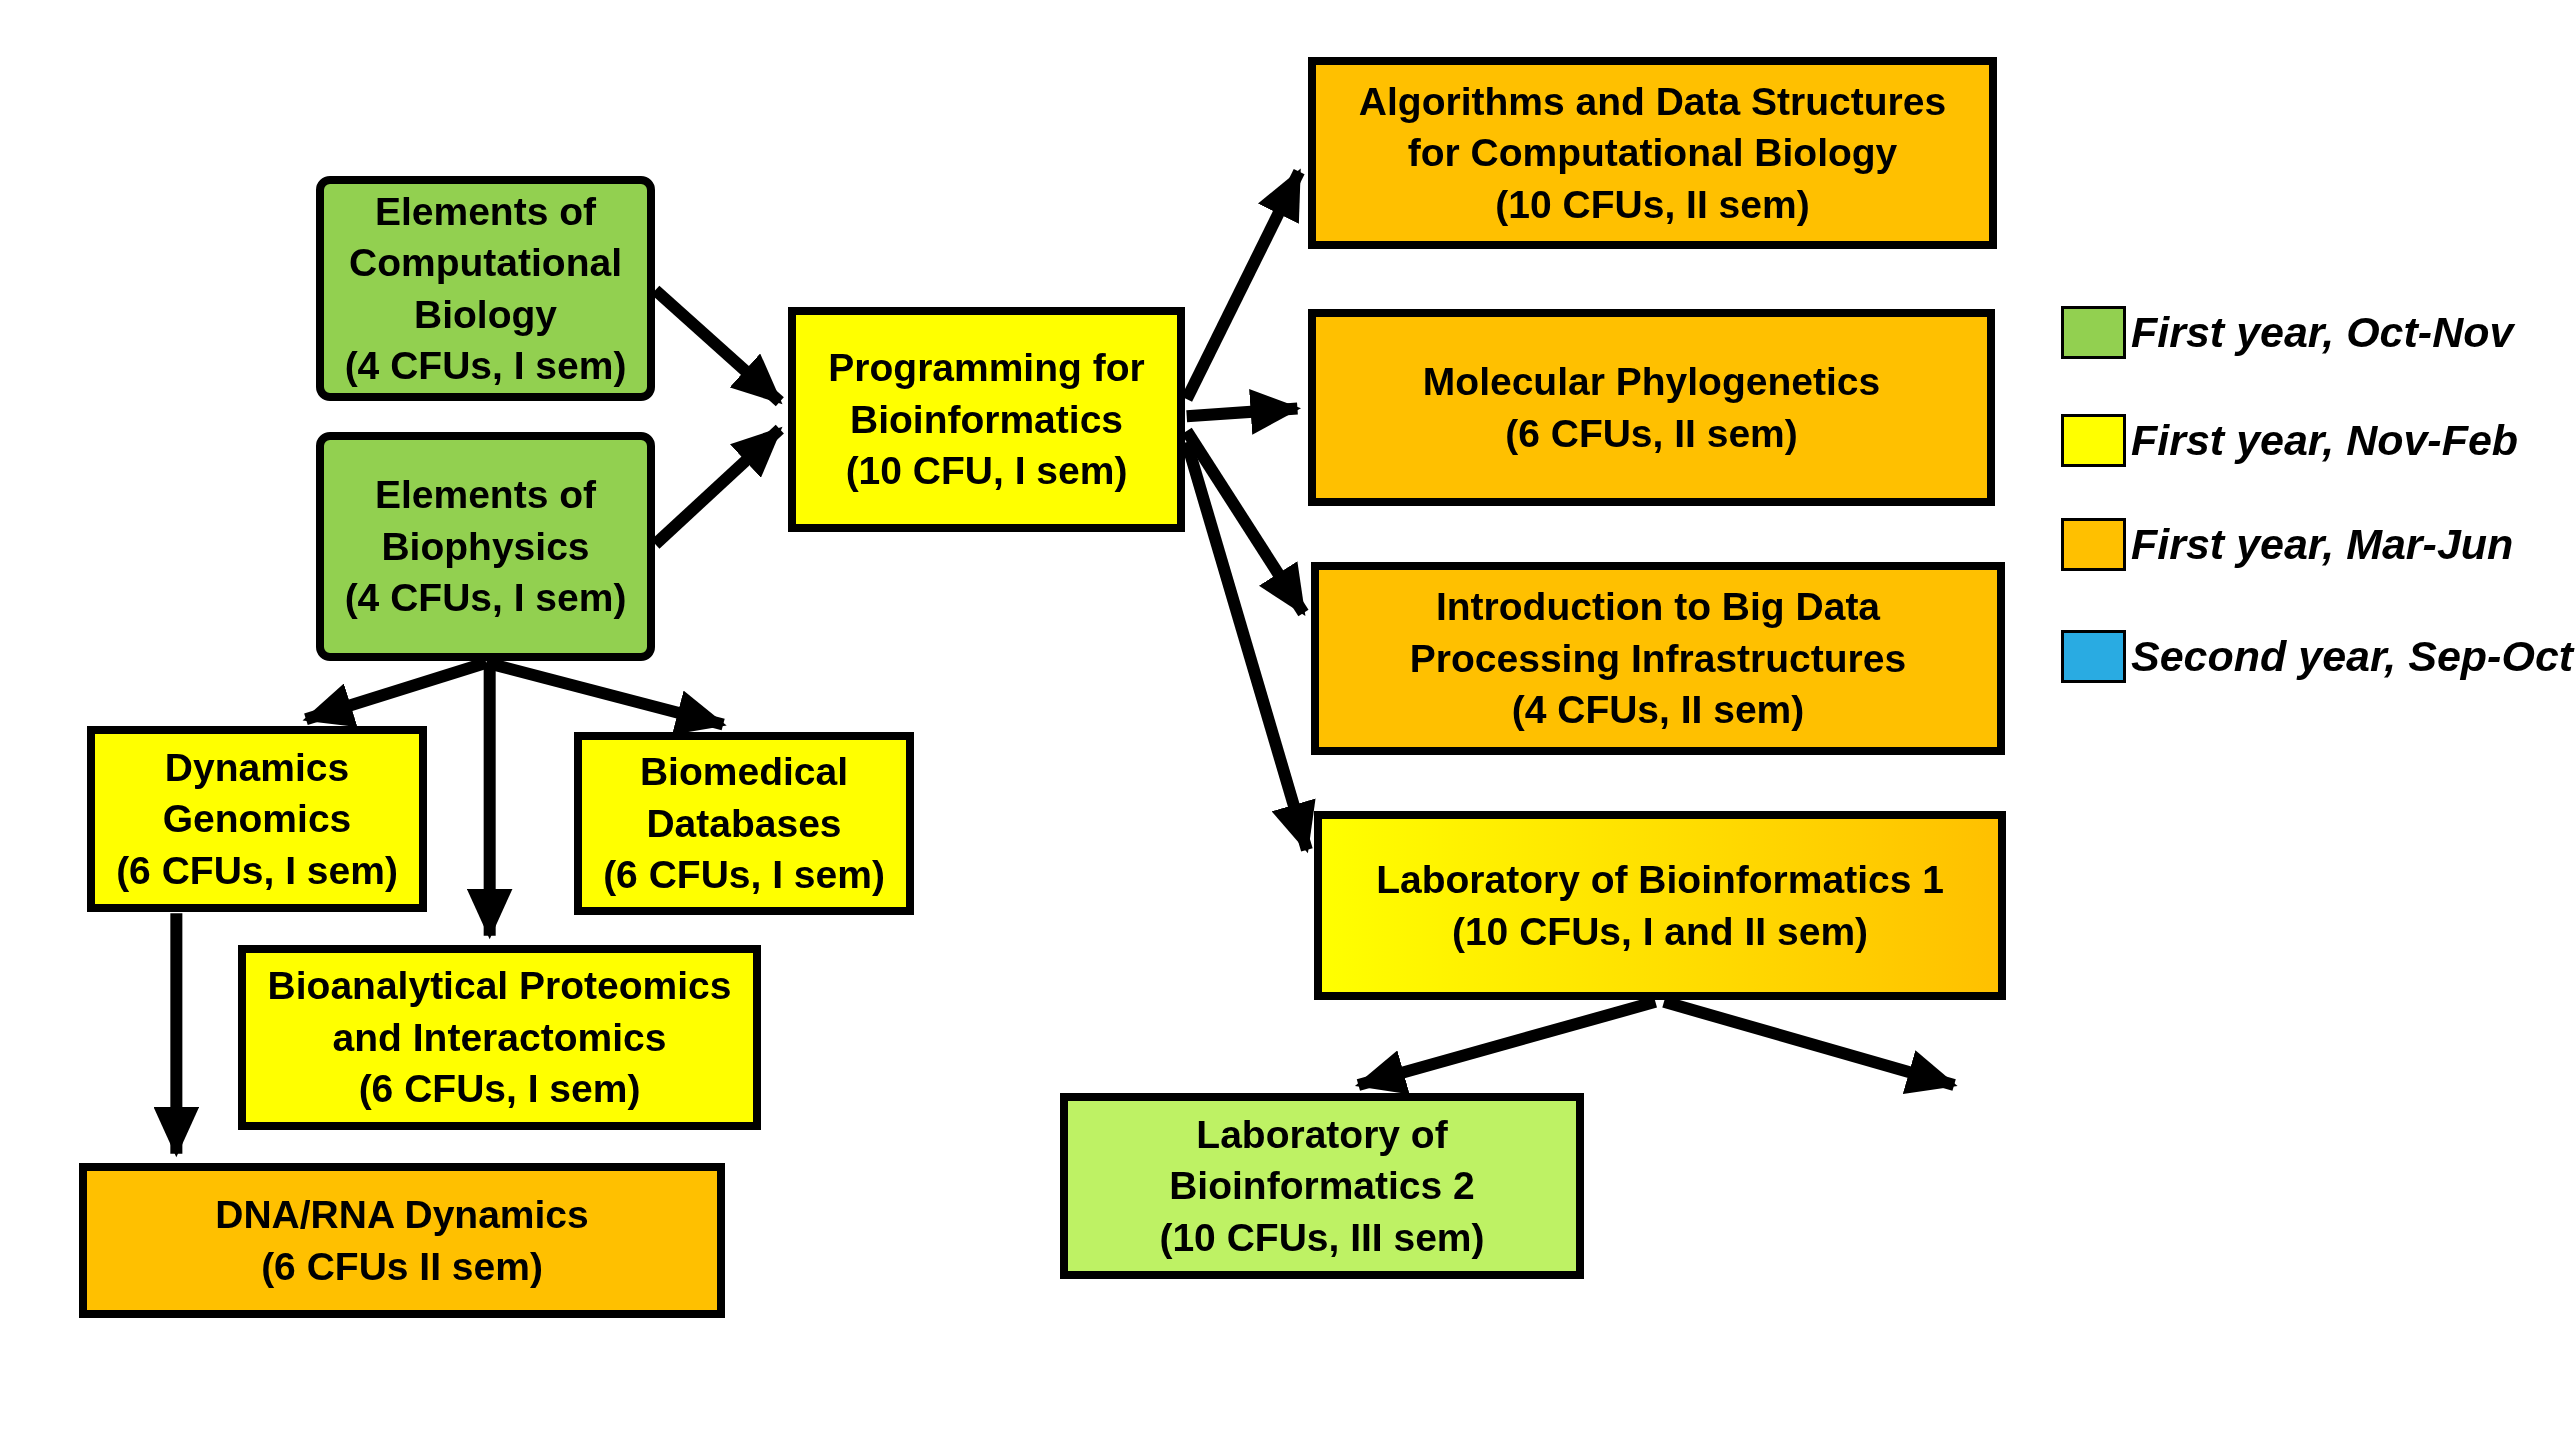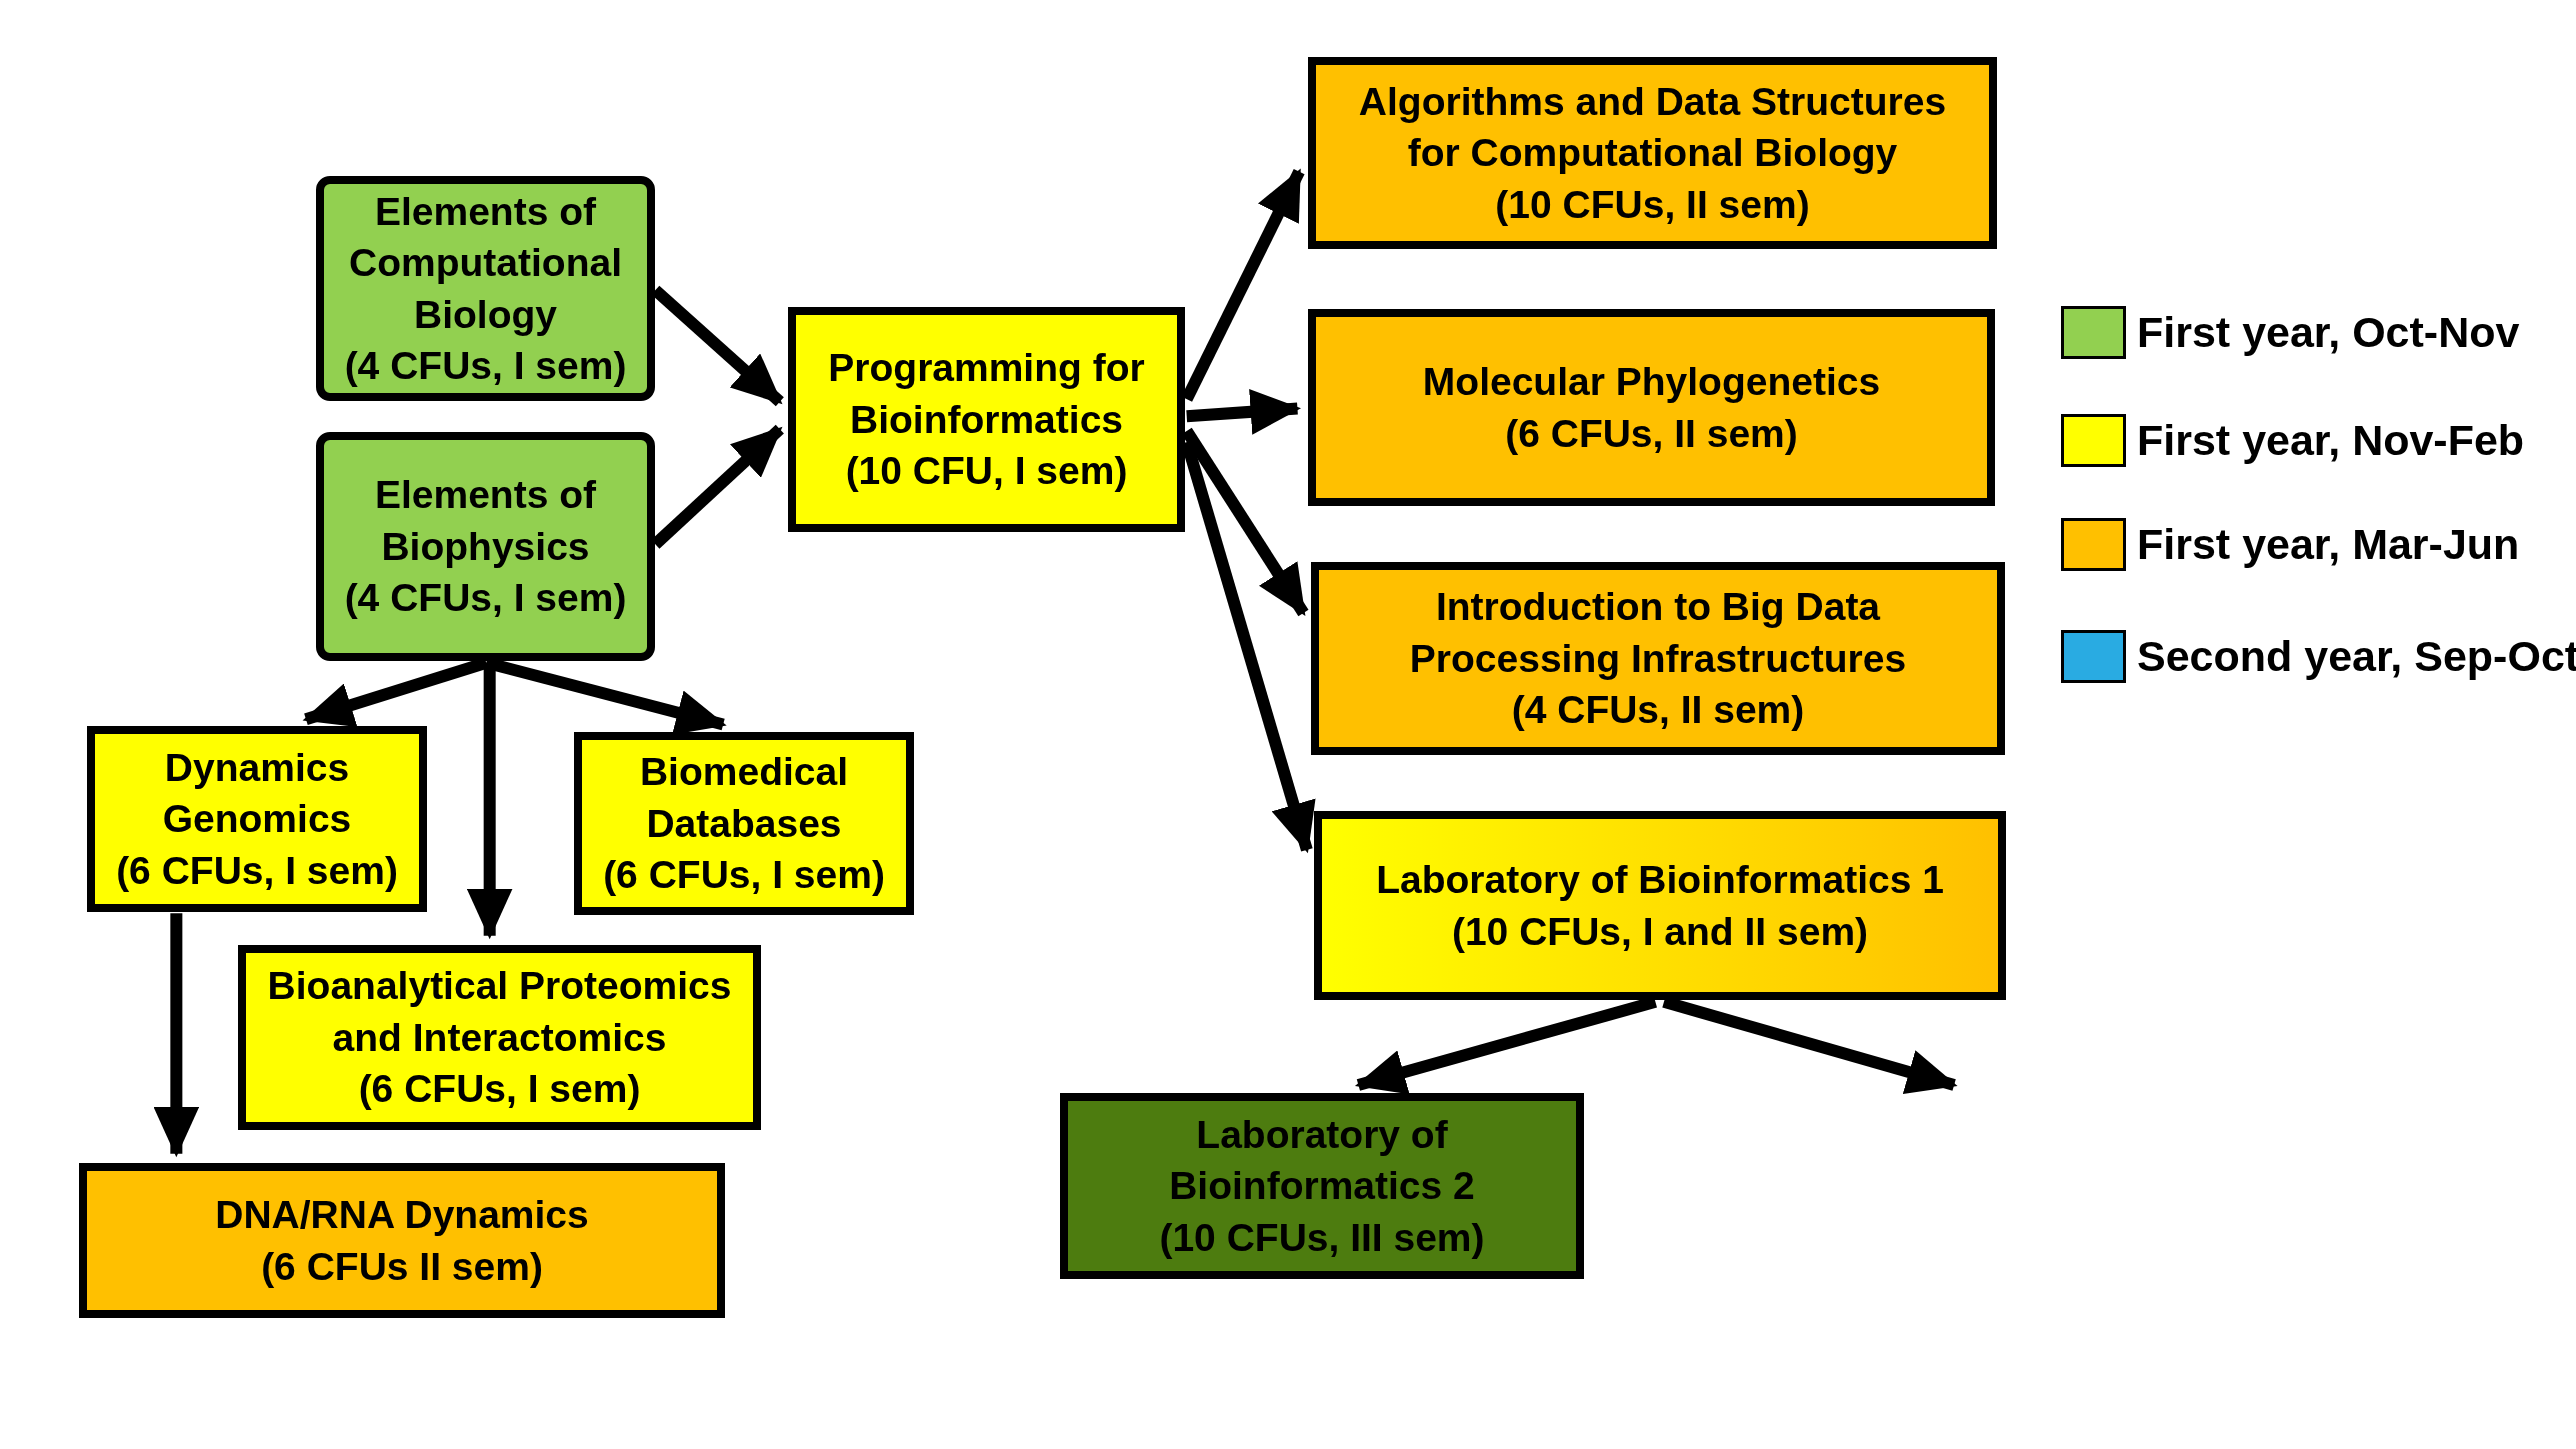--- a/index.html
+++ b/index.html
@@ -37,38 +37,39 @@
     color: #000000;
     font-weight: bold;
     font-size: 39px;
     line-height: 1.32;
     padding: 5.2px 15.5px;
   }
   .node .title, .node .credits { display: block; width: 100%; }
   .fill-green  { background: #92D050; border-radius: 14px; }
   .fill-yellow { background: #FFFF00; }
   .fill-orange { background: #FFC000; }
-  .fill-blue   { background: #4d7c0f; }
+  .fill-blue   { background: #bef264; }
   .fill-grad   { background: linear-gradient(90deg, #FFFF00 0%, #FFC000 100%); }
   .legend-row {
     position: absolute;
     display: flex;
     align-items: center;
     height: 60px;
   }
   .legend-swatch {
     box-sizing: border-box;
     width: 65px;
     height: 53px;
     border: 3.4px solid #000000;
     flex: 0 0 auto;
   }
   .legend-label {
-    margin-left: 11px;
+    margin-left: 5px;
     font-weight: bold;
+    font-style: italic;
     font-size: 43px;
     color: #000000;
     white-space: nowrap;
   }
 </style>
 </head>
 <body>
 
 <div class="canvas">
 

